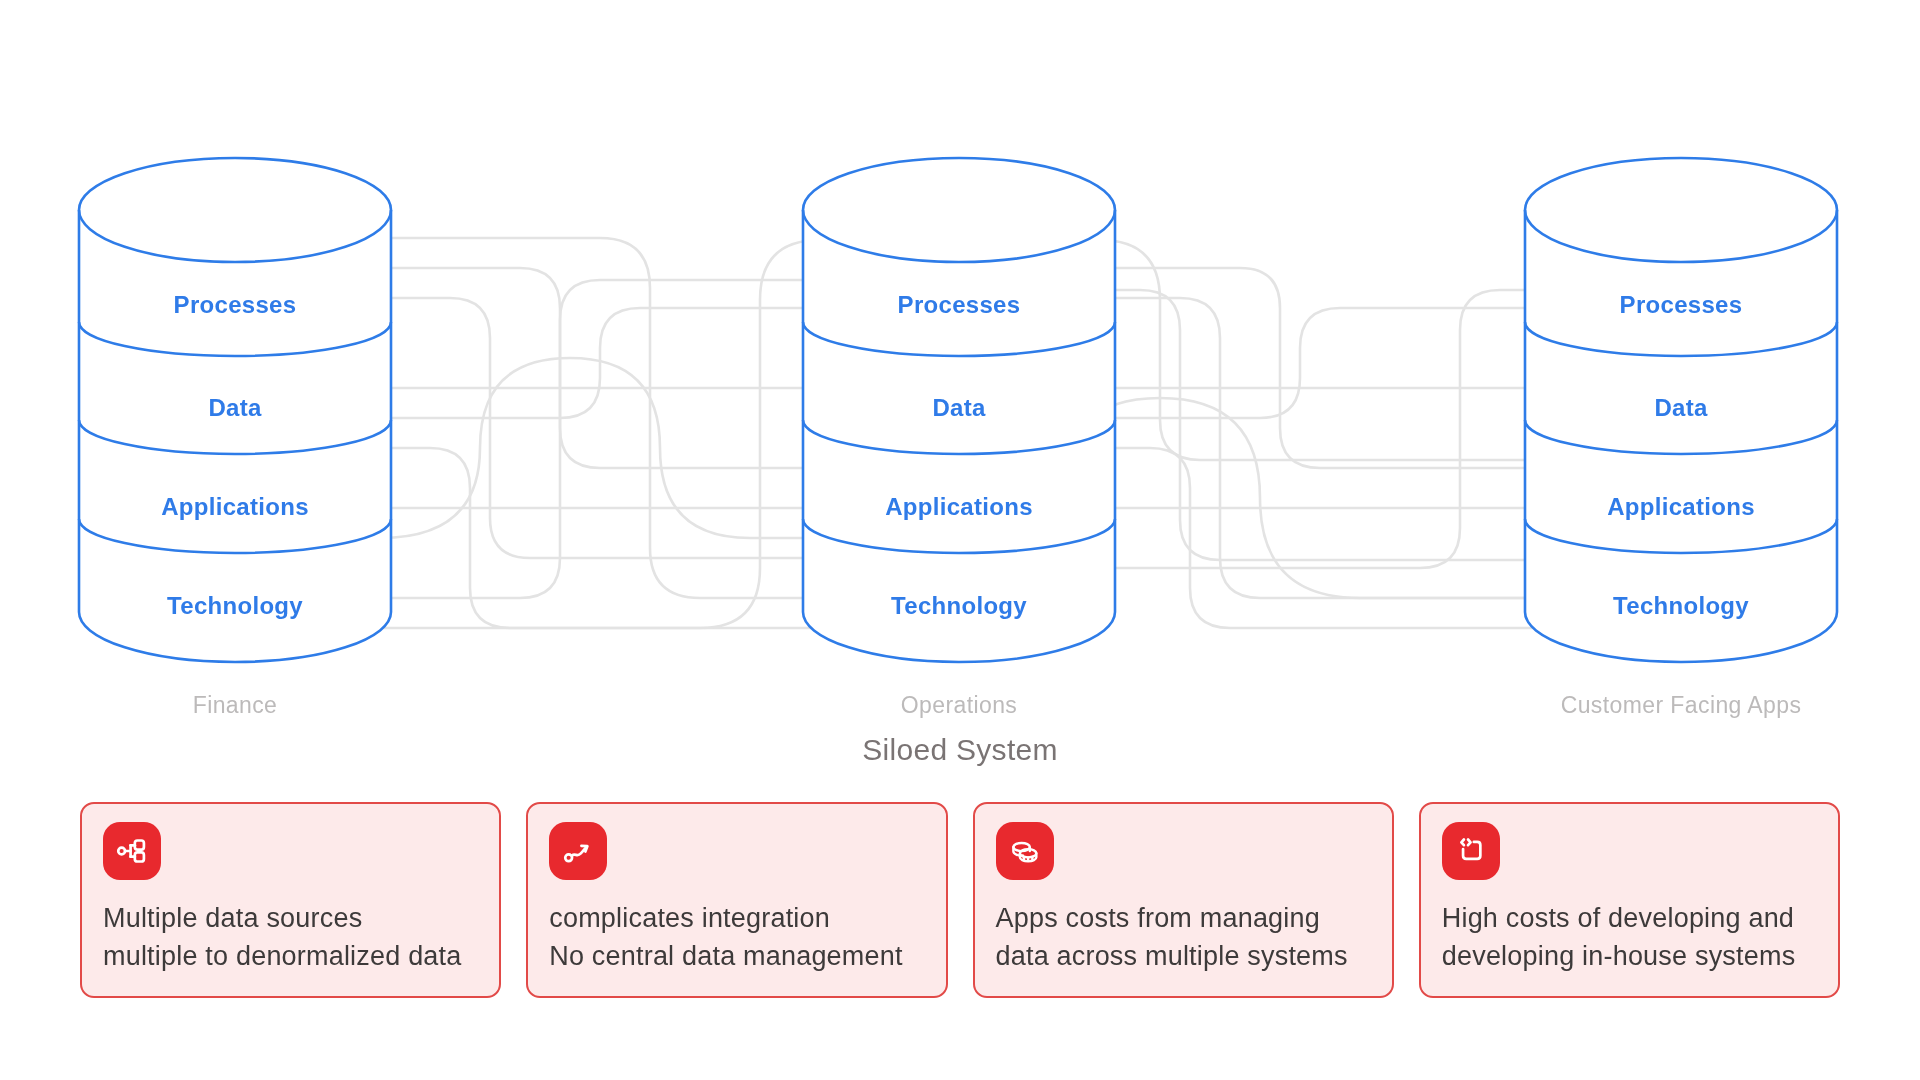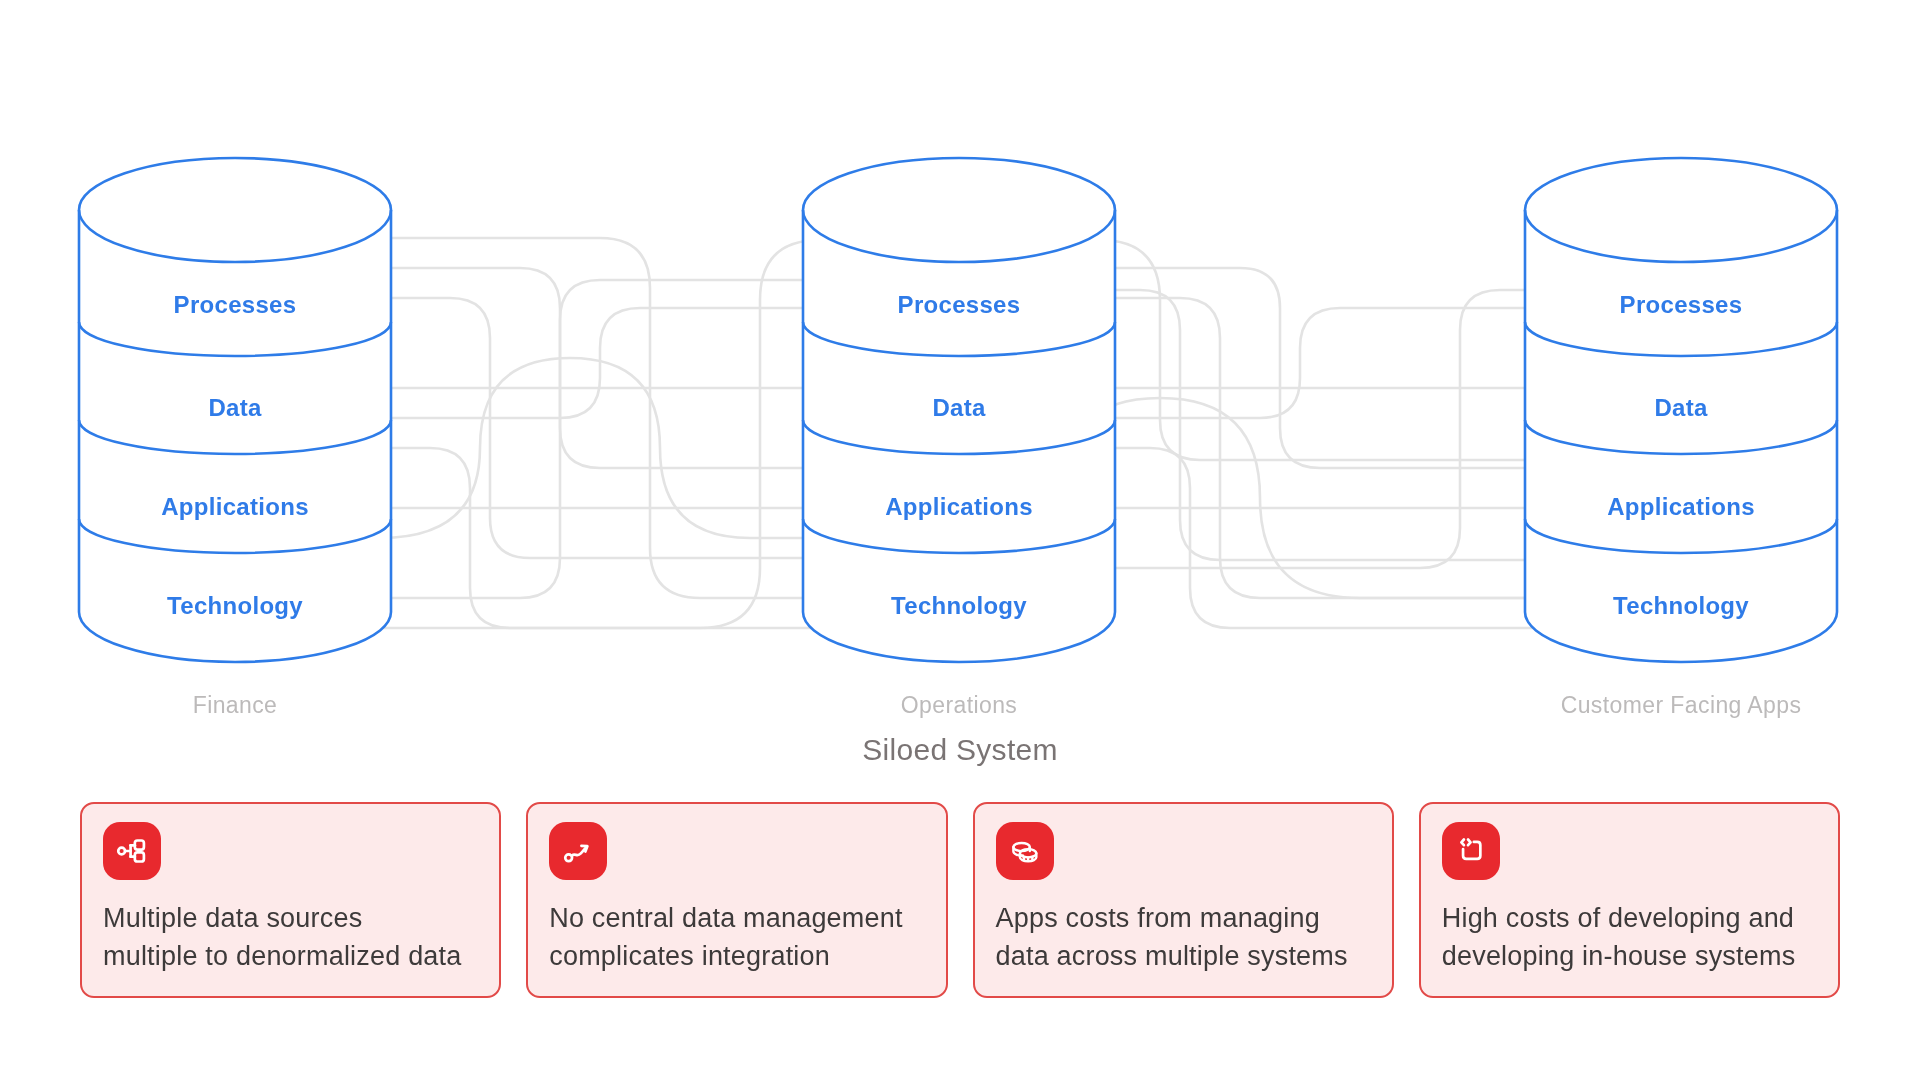--- a/index.html
+++ b/index.html
@@ -120,22 +120,22 @@
 
     <div class="card">
       <div class="icon-badge">
         <svg width="34" height="34" viewBox="0 0 24 24" fill="none" stroke="#ffffff" stroke-width="1.9" stroke-linecap="round" stroke-linejoin="round">
           <circle cx="5.4" cy="16.8" r="2.4"></circle>
           <path d="M7.8 15.2 C 9.8 13.2 11.4 16.4 13.8 13.9 C 15.4 12.2 16.8 10.4 18.2 9"></path>
           <path d="M14.4 8.4 L18.6 8.6 L17.2 12.4"></path>
         </svg>
       </div>
       <div class="card-text">
+        <div>complicates integration</div>
         <div>No central data management</div>
-        <div>complicates integration</div>
       </div>
     </div>
 
     <div class="card">
       <div class="icon-badge">
         <svg width="34" height="34" viewBox="0 0 24 24" fill="none" stroke="#ffffff" stroke-width="1.7" stroke-linecap="round" stroke-linejoin="round">
           <ellipse cx="9.6" cy="9.2" rx="5.8" ry="2.9"></ellipse>
           <path d="M3.8 9.2 V12.4 A 5.8 2.9 0 0 0 10.5 15.2"></path>
           <path d="M15.4 9.6 V12"></path>
           <ellipse cx="14.2" cy="13.6" rx="5.8" ry="2.9"></ellipse>

